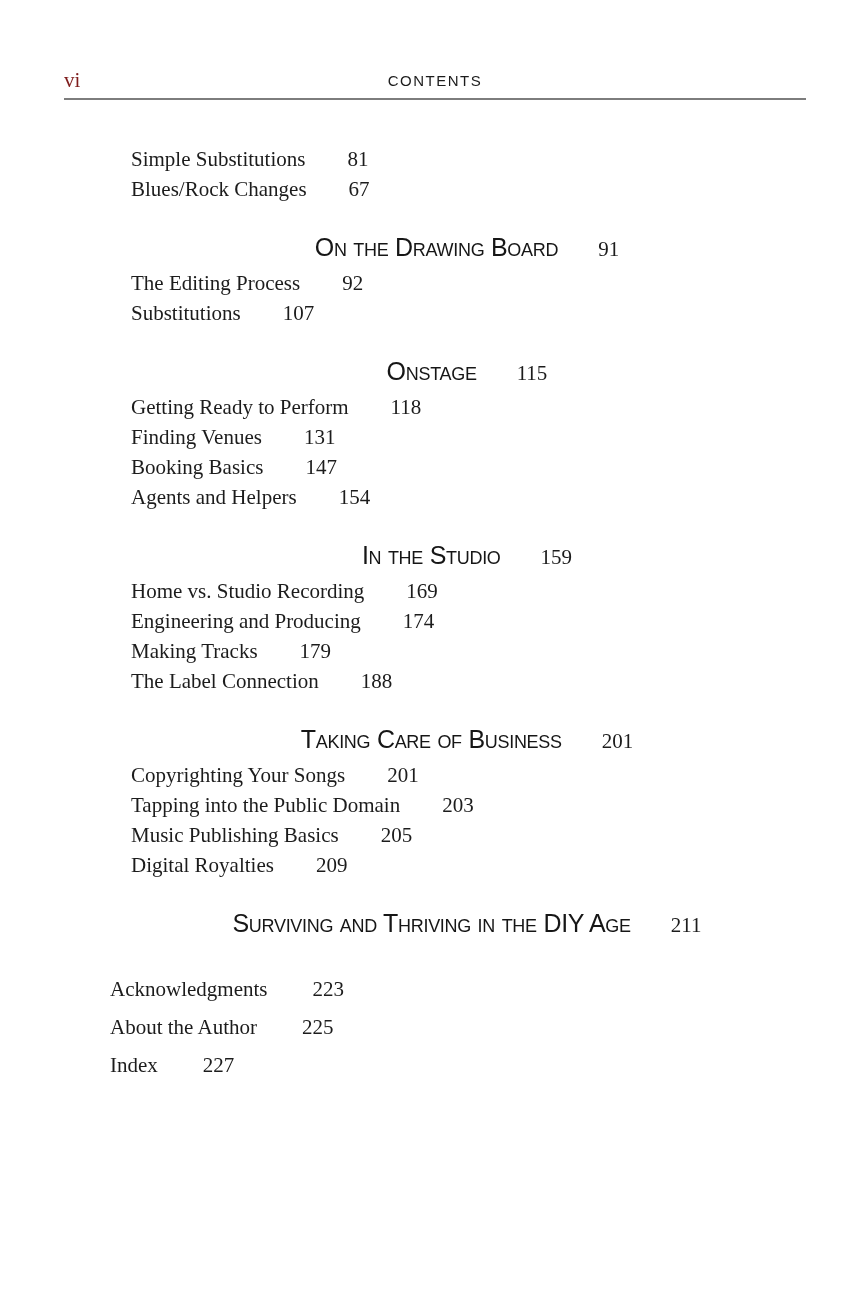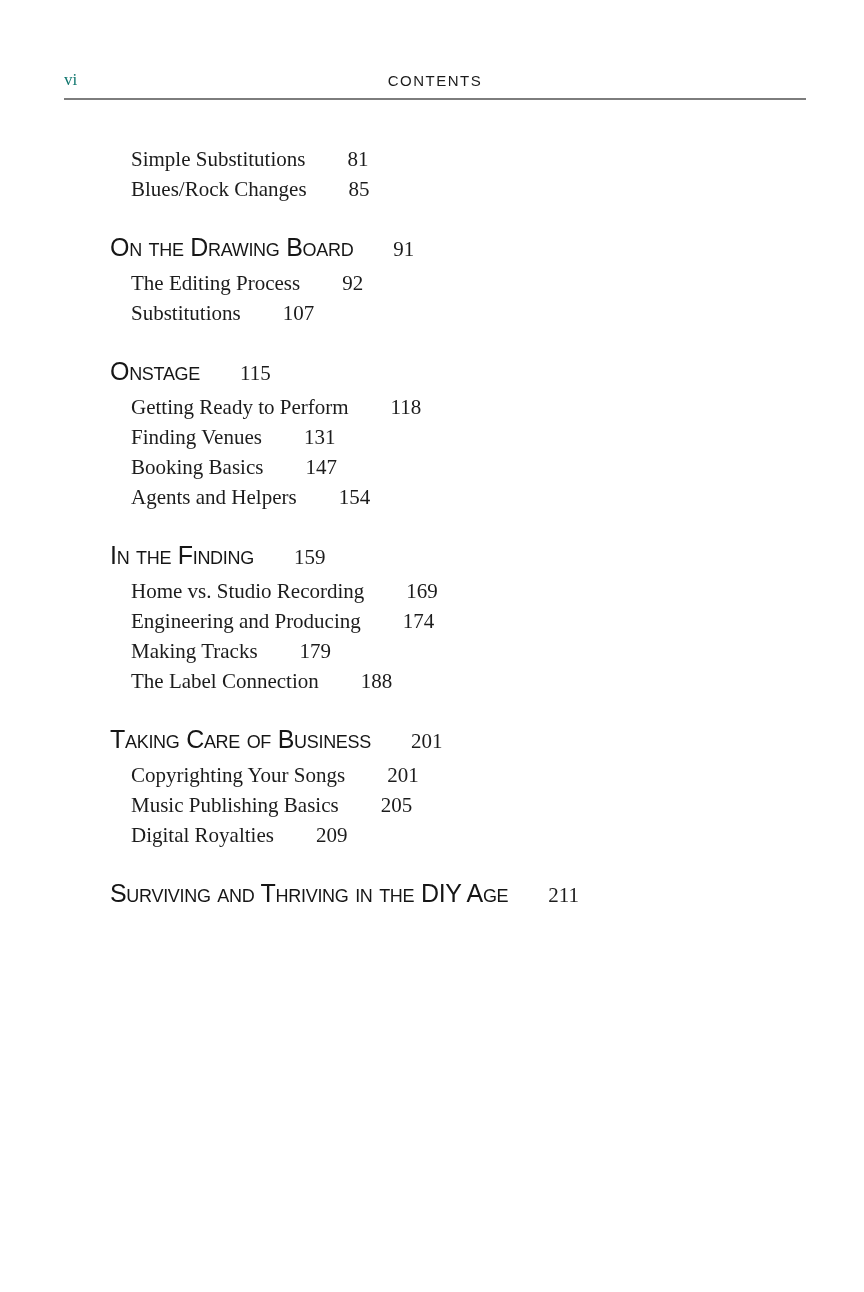--- a/index.html
+++ b/index.html
@@ -19,22 +19,22 @@
   .running-header {
     display: grid;
     grid-template-columns: 1fr auto 1fr;
     align-items: end;
     margin: 0 58px 0 64px;
     padding-bottom: 8px;
     border-bottom: 2px solid #7d7d7d;
   }
   .folio {
     font-family: "Liberation Serif", "DejaVu Serif", serif;
-    font-size: 17px;
-    color: #0f766e;
+    font-size: 21px;
+    color: #7f1d1d;
     line-height: 20px;
     justify-self: start;
   }
   .header-title {
     font-family: Liberation Sans, sans-serif;
     font-size: 15px;
     letter-spacing: 1.5px;
     color: #1c1c1c;
     line-height: 18px;
     justify-self: center;
@@ -55,20 +55,21 @@
   .entry-page {
     margin-left: 42px;
   }
   .toc-section {
     margin-top: 28px;
   }
   .section-heading {
     line-height: 30px;
     margin-bottom: 4px;
     white-space: nowrap;
+    text-align: center;
   }
   .heading-title {
     font-family: "Liberation Sans", "DejaVu Sans", sans-serif;
     font-variant: small-caps;
     font-size: 25px;
     letter-spacing: -0.3px;
     color: #161616;
   }
   .heading-page {
     font-family: "Liberation Serif", "DejaVu Serif", serif;
@@ -97,21 +98,21 @@
     <span class="header-title">CONTENTS</span>
     <span class="header-spacer"></span>
   </div>
 
   <div class="toc">
 
     <div class="entry">
       <span class="entry-title">Simple Substitutions</span><span class="entry-page">81</span>
     </div>
     <div class="entry">
-      <span class="entry-title">Blues/Rock Changes</span><span class="entry-page">85</span>
+      <span class="entry-title">Blues/Rock Changes</span><span class="entry-page">67</span>
     </div>
 
     <div class="toc-section">
       <div class="section-heading">
         <span class="heading-title">On the Drawing Board</span><span class="heading-page">91</span>
       </div>
       <div class="entry">
         <span class="entry-title">The Editing Process</span><span class="entry-page">92</span>
       </div>
       <div class="entry">
@@ -132,21 +133,21 @@
       <div class="entry">
         <span class="entry-title">Booking Basics</span><span class="entry-page">147</span>
       </div>
       <div class="entry">
         <span class="entry-title">Agents and Helpers</span><span class="entry-page">154</span>
       </div>
     </div>
 
     <div class="toc-section">
       <div class="section-heading">
-        <span class="heading-title">In the Finding</span><span class="heading-page">159</span>
+        <span class="heading-title">In the Studio</span><span class="heading-page">159</span>
       </div>
       <div class="entry">
         <span class="entry-title">Home vs. Studio Recording</span><span class="entry-page">169</span>
       </div>
       <div class="entry">
         <span class="entry-title">Engineering and Producing</span><span class="entry-page">174</span>
       </div>
       <div class="entry">
         <span class="entry-title">Making Tracks</span><span class="entry-page">179</span>
       </div>
@@ -156,28 +157,42 @@
     </div>
 
     <div class="toc-section">
       <div class="section-heading">
         <span class="heading-title">Taking Care of Business</span><span class="heading-page">201</span>
       </div>
       <div class="entry">
         <span class="entry-title">Copyrighting Your Songs</span><span class="entry-page">201</span>
       </div>
       <div class="entry">
+        <span class="entry-title">Tapping into the Public Domain</span><span class="entry-page">203</span>
+      </div>
+      <div class="entry">
         <span class="entry-title">Music Publishing Basics</span><span class="entry-page">205</span>
       </div>
       <div class="entry">
         <span class="entry-title">Digital Royalties</span><span class="entry-page">209</span>
       </div>
     </div>
 
     <div class="toc-section">
       <div class="section-heading">
         <span class="heading-title">Surviving and Thriving in the DIY Age</span><span class="heading-page">211</span>
       </div>
     </div>
 
+    <div class="back-matter">
+      <div class="back-entry">
+        <span class="entry-title">Acknowledgments</span><span class="entry-page">223</span>
+      </div>
+      <div class="back-entry">
+        <span class="entry-title">About the Author</span><span class="entry-page">225</span>
+      </div>
+      <div class="back-entry">
+        <span class="entry-title">Index</span><span class="entry-page">227</span>
+      </div>
+    </div>
 
   </div>
 </div>
 
 </body></html>

